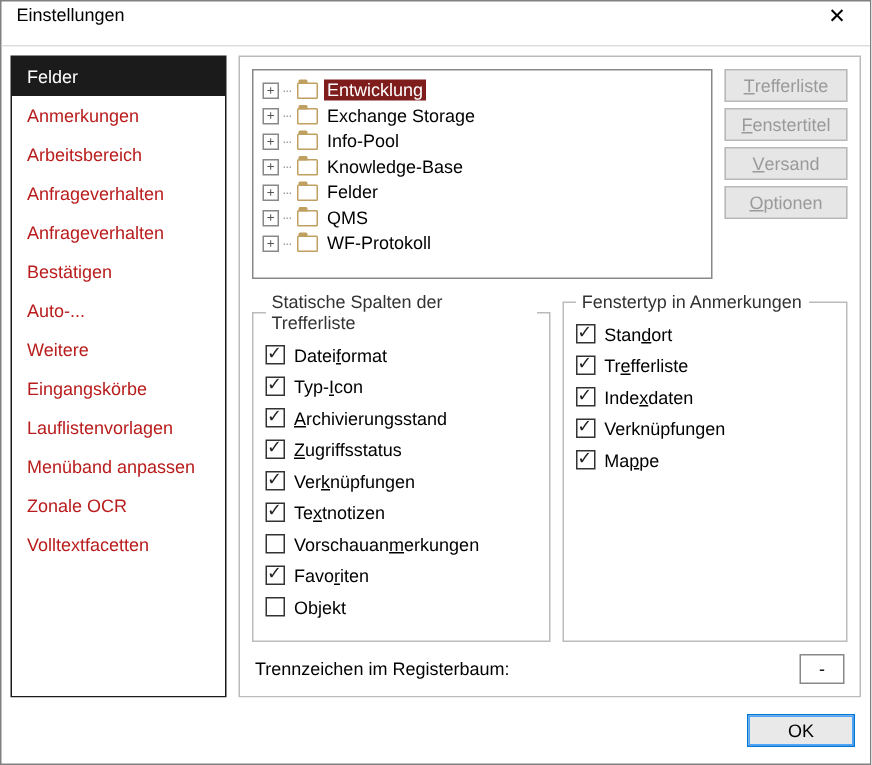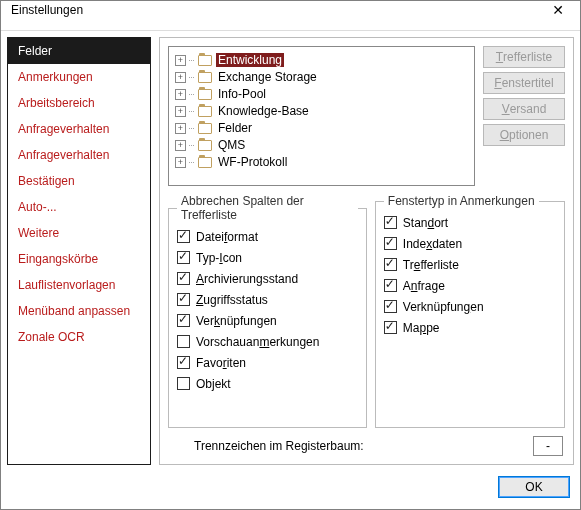--- a/index.html
+++ b/index.html
@@ -27,21 +27,21 @@
   .btn-dis .u { text-decoration: underline; }
   .groups { display: flex; gap: 8px; flex: 1; }
   fieldset { border: 1px solid #bbb; padding: 4px 8px 6px 8px; margin: 0; }
   fieldset legend { padding: 0 4px; color: #333; }
   .col1 { flex: 1.05; }
   .col2 { flex: 1; }
   .chk-row { display: flex; align-items: center; gap: 6px; height: 21px; }
   .chk { width: 13px; height: 13px; border: 1px solid #333; position: relative; }
   .chk.on::after { content: "✓"; position: absolute; top: -3px; left: 0; font-size: 12px; color: #222; }
   .u { text-decoration: underline; }
-  .sep-row { display: flex; align-items: center; gap: 12px; padding: 0 2px; margin-left: 24px; }
+  .sep-row { display: flex; align-items: center; gap: 12px; padding: 0 2px; }
   .sep-row .inp { width: 30px; height: 20px; border: 1px solid #888; margin-left: auto; text-align:center; line-height:18px;}
   .footer { height: 44px; border-top: 0; display:flex; align-items:center; justify-content:flex-end; gap:17px; padding: 0 10px; }
   .btn { min-width: 72px; height: 22px; border: 1px solid #888; background: #e9e9e9; display:flex; align-items:center; justify-content:center; }
   .btn.def { border: 1px solid #0078d7; box-shadow: inset 0 0 0 1px #4da3ff; }
 </style>
 </head>
 <body>
 
 <div class="window">
   <div class="titlebar">
@@ -56,20 +56,21 @@
         <div class="nav-item">Arbeitsbereich</div>
         <div class="nav-item">Anfrageverhalten</div>
         <div class="nav-item">Anfrageverhalten</div>
         <div class="nav-item">Bestätigen</div>
         <div class="nav-item">Auto-...</div>
         <div class="nav-item">Weitere</div>
         <div class="nav-item">Eingangskörbe</div>
         <div class="nav-item">Lauflistenvorlagen</div>
         <div class="nav-item">Menüband anpassen</div>
         <div class="nav-item">Zonale OCR</div>
+        <div class="nav-item">Volltextfacetten</div>
       </div>
 
     <div class="content">
       <div class="top-area">
         <div class="tree" id="tree">
             <div class="tree-row">
               <span class="tree-exp">+</span>
               <span class="tree-dots">···</span>
               <span class="tree-icon"></span>
               <span class="tree-label sel">Entwicklung</span>
@@ -114,41 +115,45 @@
         <div class="btns" id="btns">
             <div class="btn-dis"><span class="u">T</span>refferliste</div>
             <div class="btn-dis"><span class="u">F</span>enstertitel</div>
             <div class="btn-dis"><span class="u">V</span>ersand</div>
             <div class="btn-dis"><span class="u">O</span>ptionen</div>
           </div>
       </div>
 
       <div class="groups">
         <fieldset class="col1">
-          <legend>Abbrechen Spalten der Trefferliste</legend>
+          <legend>Statische Spalten der Trefferliste</legend>
           <div id="g1">
               <div class="chk-row">
                 <span class="chk on"></span>
                 <span>Datei<span class="u">f</span>ormat</span>
               </div>
               <div class="chk-row">
                 <span class="chk on"></span>
                 <span>Typ-<span class="u">I</span>con</span>
               </div>
               <div class="chk-row">
                 <span class="chk on"></span>
                 <span><span class="u">A</span>rchivierungsstand</span>
               </div>
               <div class="chk-row">
                 <span class="chk on"></span>
                 <span><span class="u">Z</span>ugriffsstatus</span>
               </div>
               <div class="chk-row">
                 <span class="chk on"></span>
                 <span>Ver<span class="u">k</span>nüpfungen</span>
+              </div>
+              <div class="chk-row">
+                <span class="chk on"></span>
+                <span>Te<span class="u">x</span>tnotizen</span>
               </div>
               <div class="chk-row">
                 <span class="chk"></span>
                 <span>Vorschauan<span class="u">m</span>erkungen</span>
               </div>
               <div class="chk-row">
                 <span class="chk on"></span>
                 <span>Favo<span class="u">r</span>iten</span>
               </div>
               <div class="chk-row">
@@ -159,29 +164,25 @@
         </fieldset>
         <fieldset class="col2">
           <legend>Fenstertyp in Anmerkungen</legend>
           <div id="g2">
               <div class="chk-row">
                 <span class="chk on"></span>
                 <span>Stan<span class="u">d</span>ort</span>
               </div>
               <div class="chk-row">
                 <span class="chk on"></span>
+                <span>Tr<span class="u">e</span>fferliste</span>
+              </div>
+              <div class="chk-row">
+                <span class="chk on"></span>
                 <span>Inde<span class="u">x</span>daten</span>
-              </div>
-              <div class="chk-row">
-                <span class="chk on"></span>
-                <span>Tr<span class="u">e</span>fferliste</span>
-              </div>
-              <div class="chk-row">
-                <span class="chk on"></span>
-                <span>A<span class="u">n</span>frage</span>
               </div>
               <div class="chk-row">
                 <span class="chk on"></span>
                 <span>Verknüpfun<span class="u">g</span>en</span>
               </div>
               <div class="chk-row">
                 <span class="chk on"></span>
                 <span>Ma<span class="u">p</span>pe</span>
               </div>
             </div>

